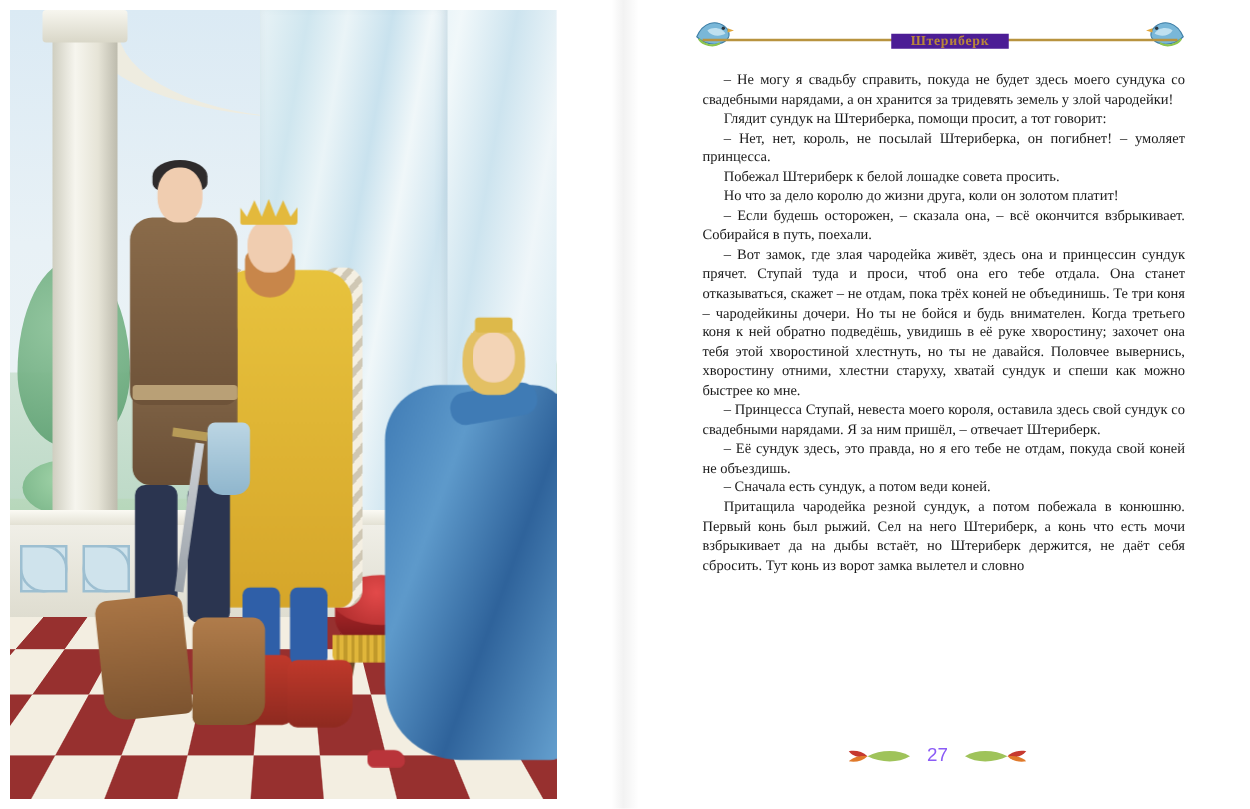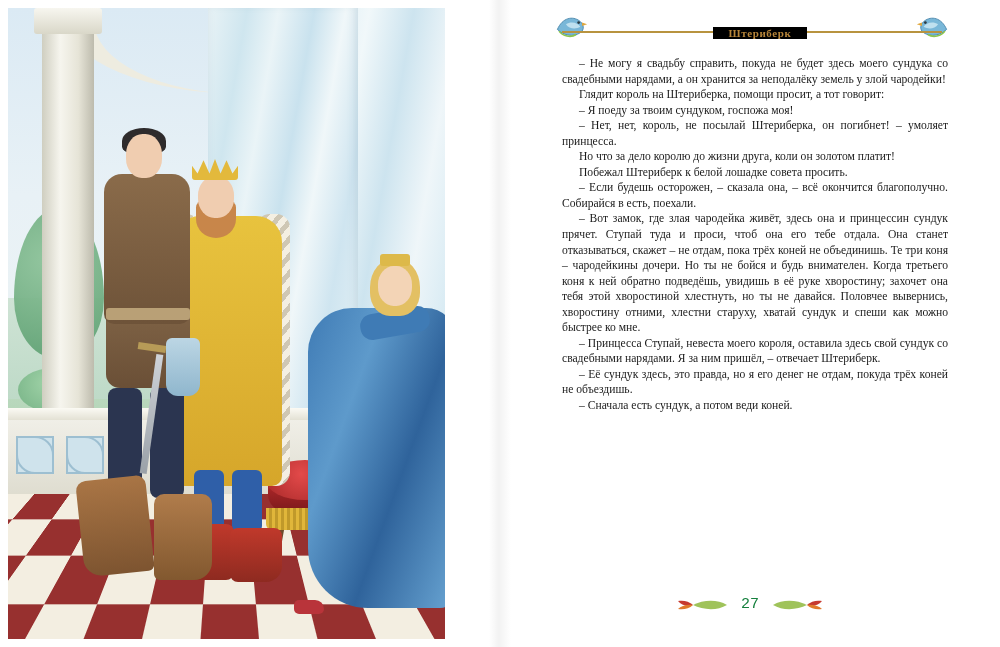--- a/index.html
+++ b/index.html
@@ -316,21 +316,21 @@
     position: absolute;
     left: 62px;
     right: 58px;
     top: 31px;
     height: 2px;
     background: #b8933f;
   }
   .running-title {
     position: relative;
     z-index: 2;
-    background: #000000;
+    background: #4c1d95;
     padding: 0 16px;
     font-family: "Liberation Serif", serif;
     font-size: 11px;
     letter-spacing: .6px;
     color: #b8863a;
     font-weight: bold;
     text-transform: none;
   }
   .bird {
     position: absolute;
@@ -362,23 +362,23 @@
     position: absolute;
     left: 0;
     right: 0;
     bottom: 34px;
     display: flex;
     align-items: center;
     justify-content: center;
     gap: 12px;
   }
   .page-number {
-    font-family: Liberation Mono, monospace;
+    font-family: Liberation Sans, sans-serif;
     font-size: 15px;
-    color: #15803d;
+    color: #8b5cf6;
   }
   .orn {
     width: 52px;
     height: 14px;
   }
   .gutter-shadow {
     position: absolute;
     left: 489px;
     top: 0;
     width: 22px;
@@ -482,31 +482,31 @@
       <path d="M33 12 l6 2 -6 2 z" fill="#e0a63a"></path>
       <path d="M6 22 C10 28, 20 30, 26 26" fill="none" stroke="#8cc44e" stroke-width="2"></path>
     </svg>
 
     <div class="header-rule"></div>
     <div class="header">
       <span class="running-title">Штериберк</span>
     </div>
 
     <div class="body-text">
-      <p>– Не могу я свадьбу справить, покуда не будет здесь моего сундука со свадебными нарядами, а он хранится за неподалёку земель у злой чародейки!</p>
-      <p>Глядит король на Штериберка, помощи просит, а тот говорит:</p>
-      <p>– Я поеду за твоим сундуком, госпожа моя!</p>
+      <p>– Не могу я свадьбу справить, покуда не будет здесь моего сундука со свадебными нарядами, а он хранится за тридевять земель у злой чародейки!</p>
+      <p>Глядит сундук на Штериберка, помощи просит, а тот говорит:</p>
       <p>– Нет, нет, король, не посылай Штериберка, он погибнет! – умоляет принцесса.</p>
+      <p>Побежал Штериберк к белой лошадке совета просить.</p>
       <p>Но что за дело королю до жизни друга, коли он золотом платит!</p>
-      <p>Побежал Штериберк к белой лошадке совета просить.</p>
-      <p>– Если будешь осторожен, – сказала она, – всё окончится благополучно. Собирайся в есть, поехали.</p>
+      <p>– Если будешь осторожен, – сказала она, – всё окончится взбрыкивает. Собирайся в путь, поехали.</p>
       <p>– Вот замок, где злая чародейка живёт, здесь она и принцессин сундук прячет. Ступай туда и проси, чтоб она его тебе отдала. Она станет отказываться, скажет – не отдам, пока трёх коней не объединишь. Те три коня – чародейкины дочери. Но ты не бойся и будь внимателен. Когда третьего коня к ней обратно подведёшь, увидишь в её руке хворостину; захочет она тебя этой хворостиной хлестнуть, но ты не давайся. Половчее вывернись, хворостину отними, хлестни старуху, хватай сундук и спеши как можно быстрее ко мне.</p>
       <p>– Принцесса Ступай, невеста моего короля, оставила здесь свой сундук со свадебными нарядами. Я за ним пришёл, – отвечает Штериберк.</p>
-      <p>– Её сундук здесь, это правда, но я его денег не отдам, покуда трёх коней не объездишь.</p>
+      <p>– Её сундук здесь, это правда, но я его тебе не отдам, покуда свой коней не объездишь.</p>
       <p>– Сначала есть сундук, а потом веди коней.</p>
+      <p>Притащила чародейка резной сундук, а потом побежала в конюшню. Первый конь был рыжий. Сел на него Штериберк, а конь что есть мочи взбрыкивает да на дыбы встаёт, но Штериберк держится, не даёт себя сбросить. Тут конь из ворот замка вылетел и словно</p>
     </div>
 
     <div class="footer">
       <svg class="orn" viewBox="0 0 52 14">
         <path d="M50 7 C40 1, 26 2, 16 7 C26 12, 40 13, 50 7 Z" fill="#9fc35a"></path>
         <path d="M16 7 C12 3, 6 2, 1 3 C4 7, 10 9, 16 7 Z" fill="#c6392f"></path>
         <path d="M16 7 C12 11, 6 12, 1 11 C4 8, 10 6, 16 7 Z" fill="#e07a2b"></path>
       </svg>
       <span class="page-number">27</span>
       <svg class="orn" viewBox="0 0 52 14" style="transform:scaleX(-1)">

